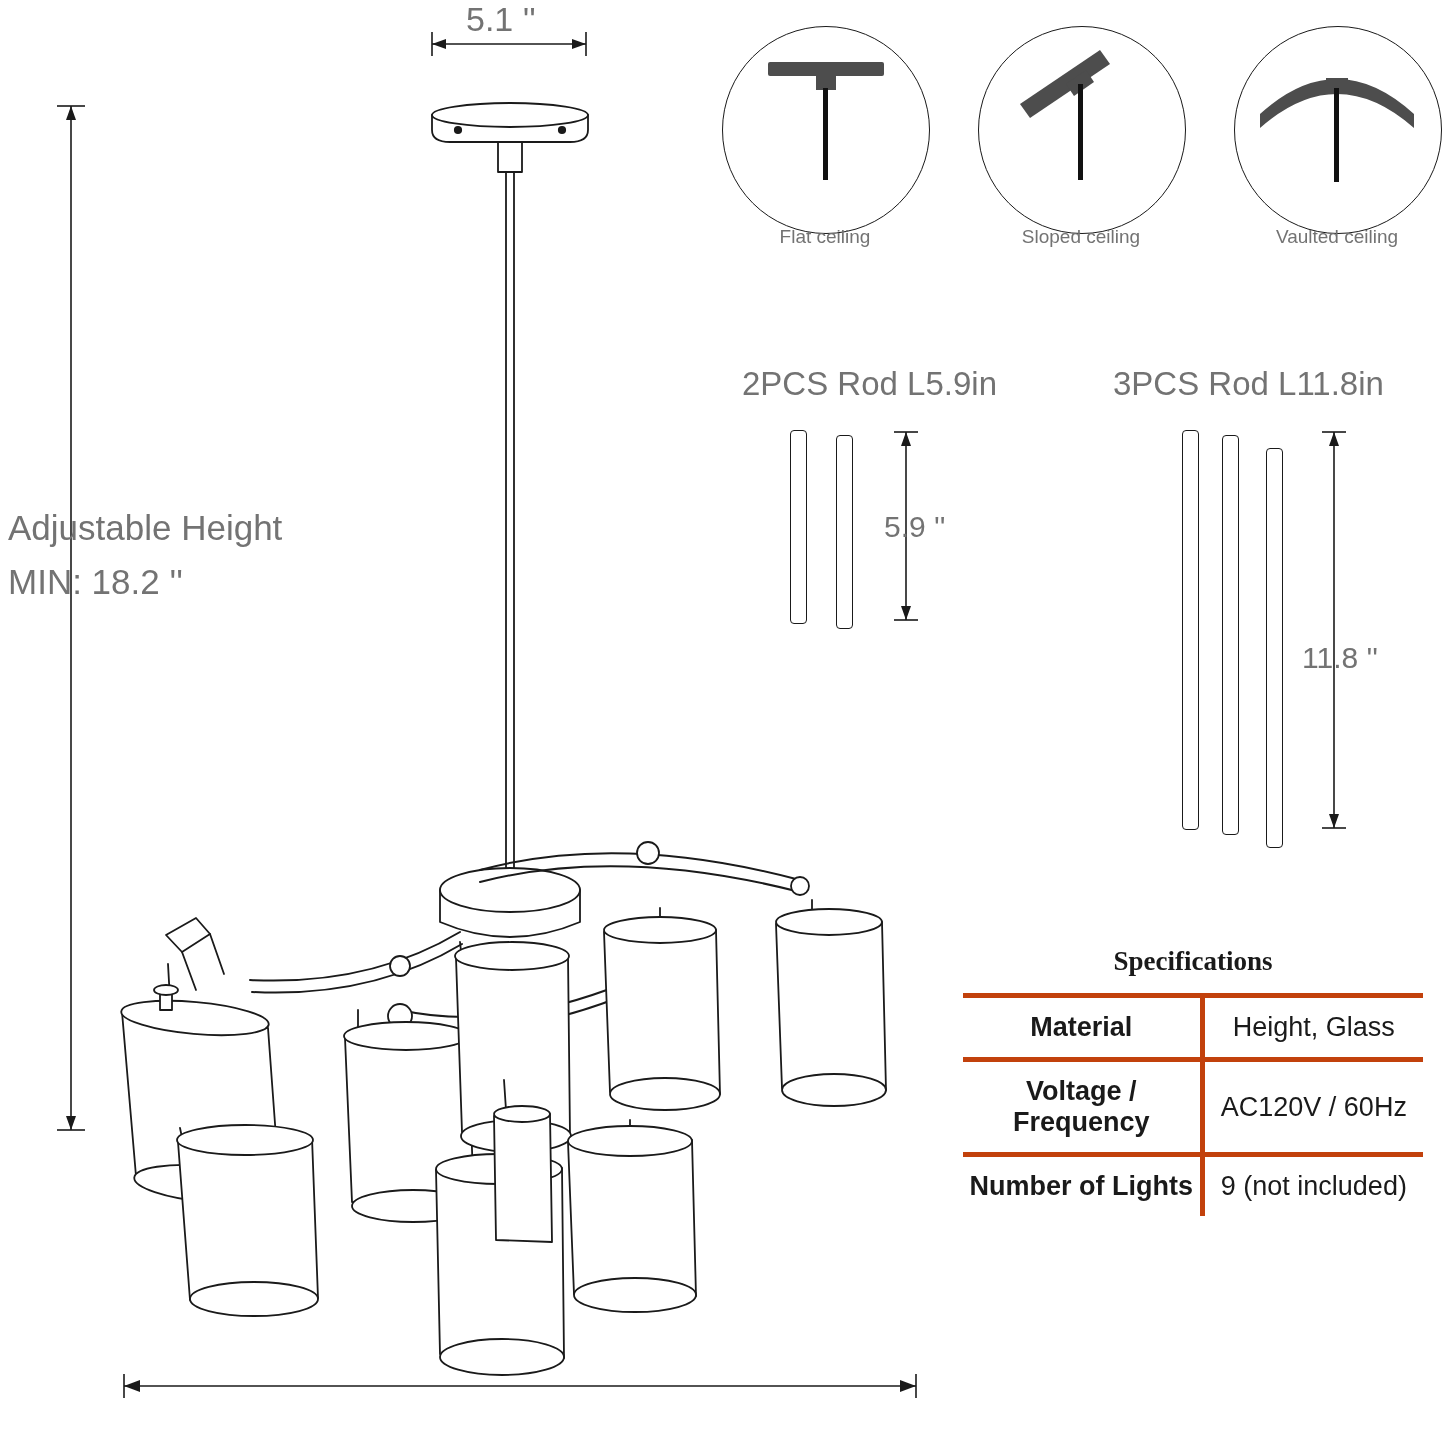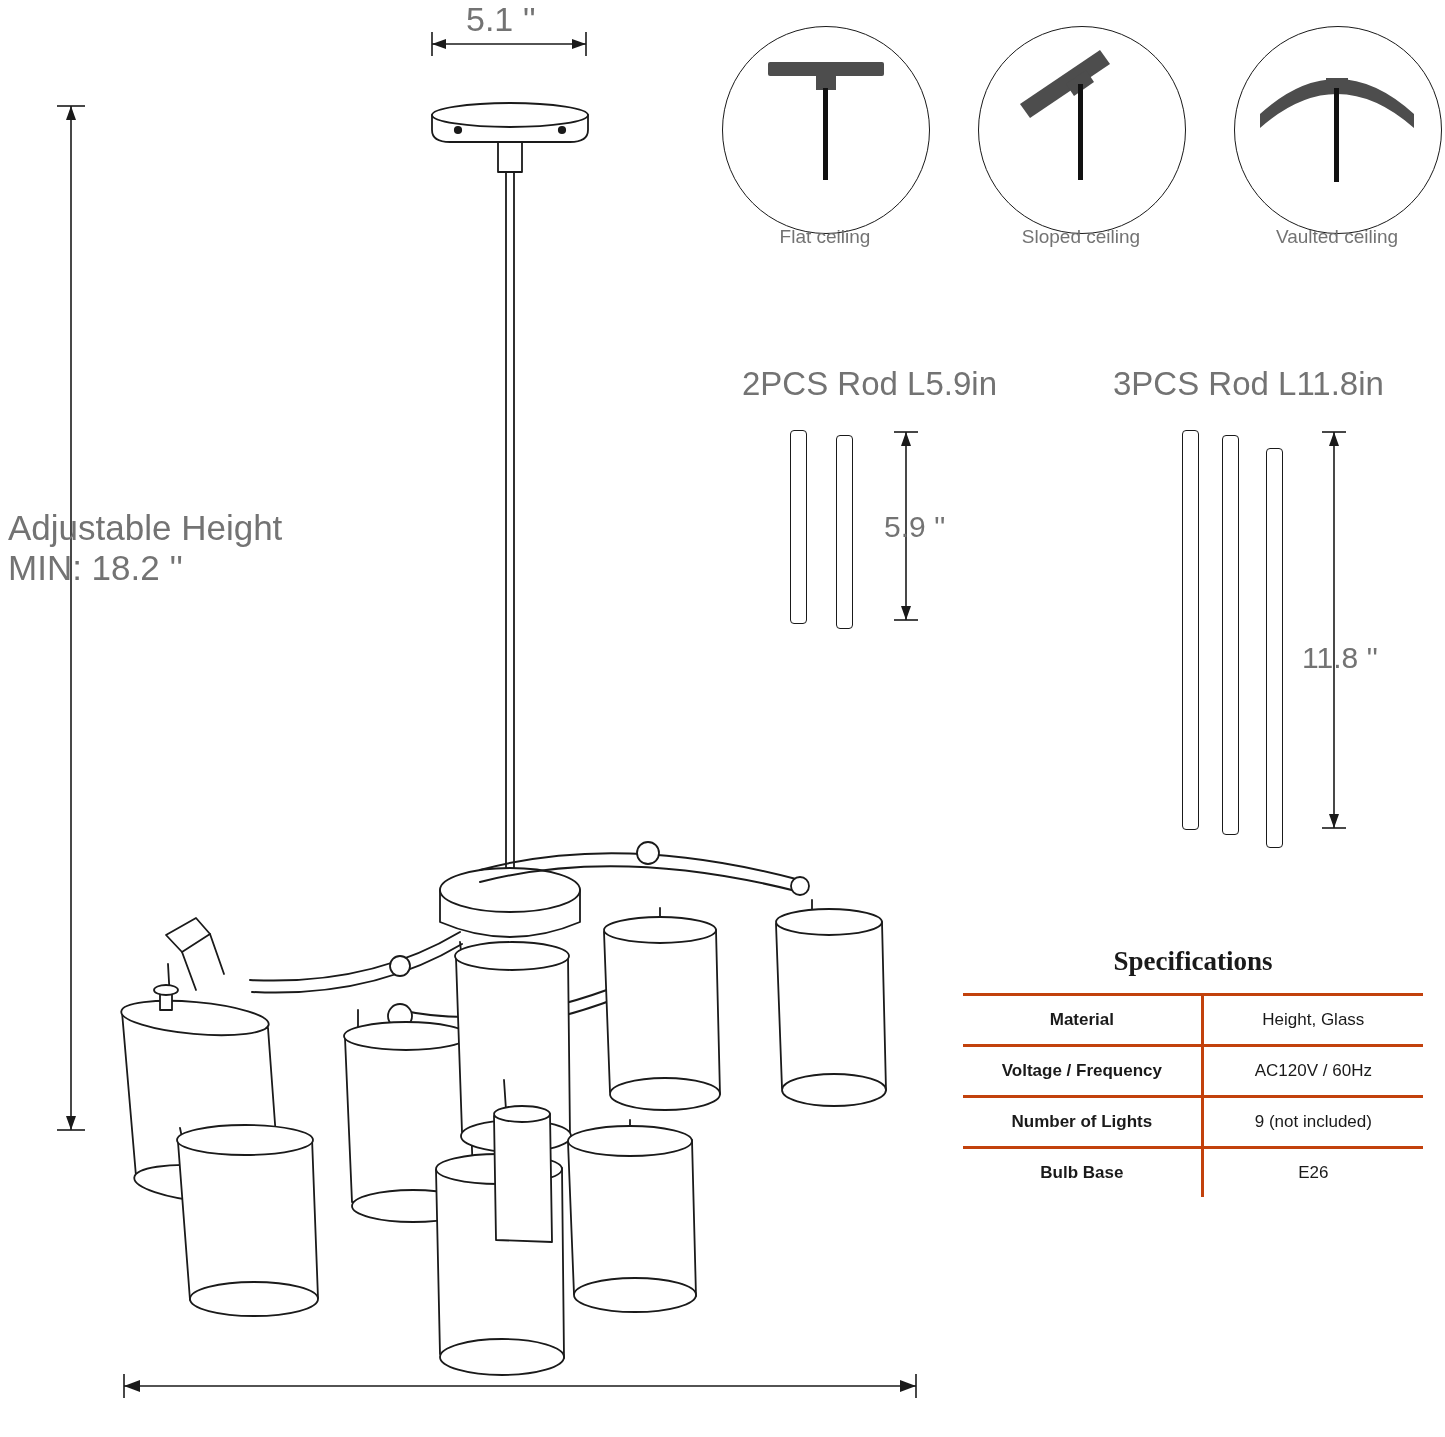--- a/index.html
+++ b/index.html
@@ -17,21 +17,21 @@
   }
   .abs { position: absolute; }
 
   
   .txt { font-family: "Liberation Sans", sans-serif; color: #737373; white-space: nowrap; }
 
   
   #dim-top-label { left: 466px; top: 0px; font-size: 34px; }
 
   #adj-block { left: 8px; top: 508px; }
-  #adj-block .line1 { font-size: 35px; margin-bottom: 0; }
+  #adj-block .line1 { font-size: 35px; margin-bottom: 14px; }
   #adj-block .line2 { font-size: 35px; margin-bottom: 10px; }
   #adj-block .line3 { font-size: 35px; }
   #dim-bot-label { left: 448px; top: 1444px; font-size: 34px; }
 
   
   .ceil-circle {
     width: 206px; height: 206px; border: 1.6px solid #1a1a1a; border-radius: 50%;
     background: #fff;
   }
   .ceil-label { font-size: 19px; text-align: center; width: 206px; }
@@ -44,25 +44,25 @@
     background: #fff;
   }
   .dim-label { font-size: 30px; }
 
   
   #spec-table {
     left: 963px; top: 930px; width: 460px;
     border-collapse: collapse;
   }
   #spec-table td, #spec-table th {
-    border: 3px solid #c2410c;
+    border: 5px solid #c2410c;
     font-family: "Liberation Sans", sans-serif;
     color: #1a1a1a;
     padding: 14px 6px;
-    font-size: 17px;
+    font-size: 27px;
     text-align: center;
     vertical-align: middle;
   }
   #spec-table .spec-head {
     font-size: 27px; font-weight: bold; padding: 16px 6px;
     border-top: none; border-left: none; border-right: none; font-family: Liberation Serif, serif;
   }
   #spec-table .k { font-weight: bold; width: 52%; }
   #spec-table .v { width: 48%; }
   #spec-table tr td:first-child { border-left: none; }
@@ -287,18 +287,14 @@
       <td class="v">Height, Glass</td>
     </tr>
     <tr>
       <td class="k">Voltage / Frequency</td>
       <td class="v">AC120V / 60Hz</td>
     </tr>
     <tr>
       <td class="k">Number of Lights</td>
       <td class="v">9 (not included)</td>
     </tr>
-    <tr>
-      <td class="k">Bulb Base</td>
-      <td class="v">E26</td>
-    </tr>
   </tbody>
 </table>
 
 </body></html>

